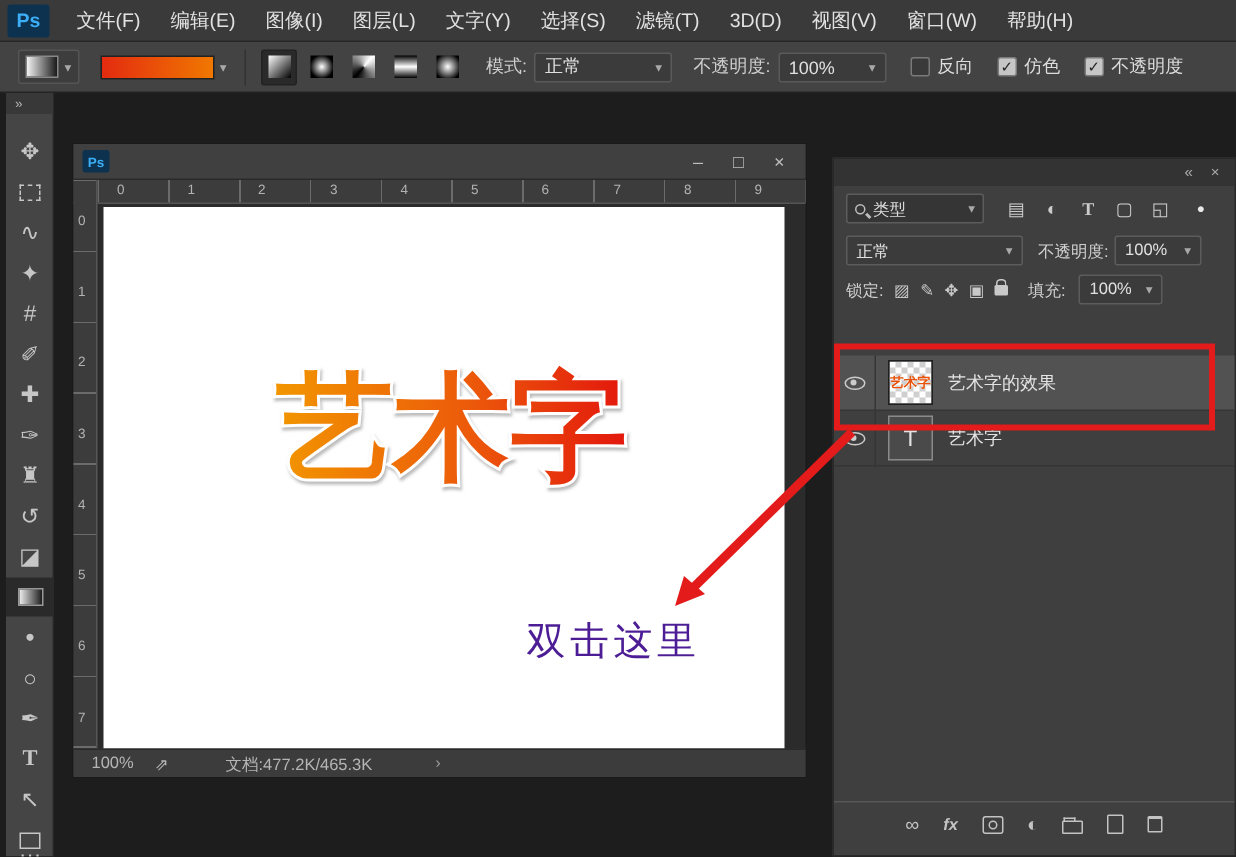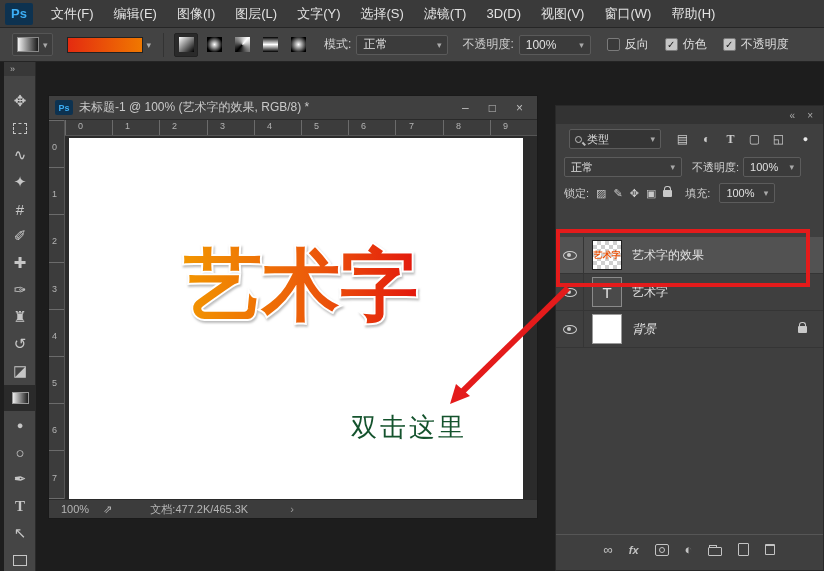--- a/index.html
+++ b/index.html
@@ -74,31 +74,31 @@
                   border-right:1px solid #555; border-bottom:1px solid #555; }
   .canvas { position:absolute; left:20px; top:42px; width:454px; height:363px; background:#ffffff; }
   .statusbar { position:absolute; left:0; bottom:0; right:0; height:19px; background:#3c3c3c;
                border-top:1px solid #2a2a2a; display:flex; align-items:center; color:#b5b5b5; font-size:11px; }
   .statusbar .zoomtxt { margin-left:12px; }
   .statusbar .shareico { margin-left:14px; font-size:11px; color:#b5b5b5; }
   .statusbar .docinfo { margin-left:38px; }
   .statusbar .st-chev { margin-left:42px; color:#9a9a9a; }
 
   .annotation-text { position:absolute; left:282px; top:272px; font-size:26px; letter-spacing:3px;
-                     color:#14532d; font-family:"Liberation Serif",serif; }
+                     color:#4c1d95; font-family:"Liberation Serif",serif; }
 
   
   .panel { position:absolute; left:555px; top:105px; width:269px; height:466px; background:#3f3f3f;
            border:1px solid #292929; }
   .panel-chrome { height:18px; background:#333333; display:flex; justify-content:flex-end; align-items:center;
                   gap:12px; padding-right:10px; color:#ababab; font-size:10px; }
   .tabrow { height:24px; background:#333333; display:flex; align-items:center; }
   .tab { background:#3f3f3f; color:#e0e0e0; font-size:12px; padding:0 16px; line-height:24px; }
   .panel-menu { margin-left:auto; margin-right:10px; color:#c0c0c0; font-size:13px; }
-  .filterrow { height:30px; display:flex; align-items:center; padding:0 8px;justify-content:flex-end; }
+  .filterrow { height:30px; display:flex; align-items:center; padding:0 8px; }
   .searchbox { width:92px; height:20px; background:#353535; border:1px solid #5c5c5c; border-radius:2px;
                display:flex; align-items:center; padding:0 5px; color:#dcdcdc; font-size:11px; }
   .mag { width:7px; height:7px; border:1.5px solid #bdbdbd; border-radius:50%; position:relative; margin-right:5px; }
   .mag::after { content:""; position:absolute; left:6px; top:6px; width:4px; height:1.5px; background:#bdbdbd;
                 transform:rotate(45deg); }
   .searchbox .chev { margin-left:auto; }
   .f-ico { width:19px; height:18px; margin-left:5px; display:flex; align-items:center; justify-content:center;
            color:#cccccc; font-size:12px; border-radius:2px; }
   .blendrow { height:26px; display:flex; align-items:center; padding:0 8px; }
   .p-select { height:20px; background:#3b3b3b; border:1px solid #5c5c5c; border-radius:2px; display:flex;
@@ -268,21 +268,20 @@
       <div class="t-solidbox"></div>
     </div>
   <div class="tool" style="top:504px;height:18px;">
       <span>Ш</span>
     </div>
 </div>
 
 <div class="docwin">
   <div class="doctitle">
     <div class="mini-ps">Ps</div>
-    <span class="doctitle-text">未标题-1 @ 100% (艺术字的效果, RGB/8) *</span>
     <div class="win-btns">
       <span>–</span>
       <span>□</span>
       <span>×</span>
     </div>
   </div>
   <div class="ruler-corner"></div>
   <div class="hruler">
     <span style="left:13px;">0</span>
     <span style="left:60px;">1</span>
@@ -392,28 +391,20 @@
     </div>
     <div class="layer-row">
       <div class="eye-cell">
           <span class="eye"></span>
         </div>
       <div class="thumb texty">
           <span>T</span>
         </div>
       <span class="layer-name">艺术字</span>
     </div>
-    <div class="layer-row">
-      <div class="eye-cell">
-          <span class="eye"></span>
-        </div>
-      <div class="thumb white"></div>
-      <span class="layer-name bg-italic">背景</span>
-      <span class="lockicon row-lock"></span>
-    </div>
   </div>
   <div class="panelbottom">
     <span class="b-link">∞</span>
     <span class="b-fx">fx</span>
     <span class="b-mask">
         <i></i>
       </span>
     <span class="b-adj">◐</span>
     <span class="b-folder"></span>
     <span class="b-new"></span>

